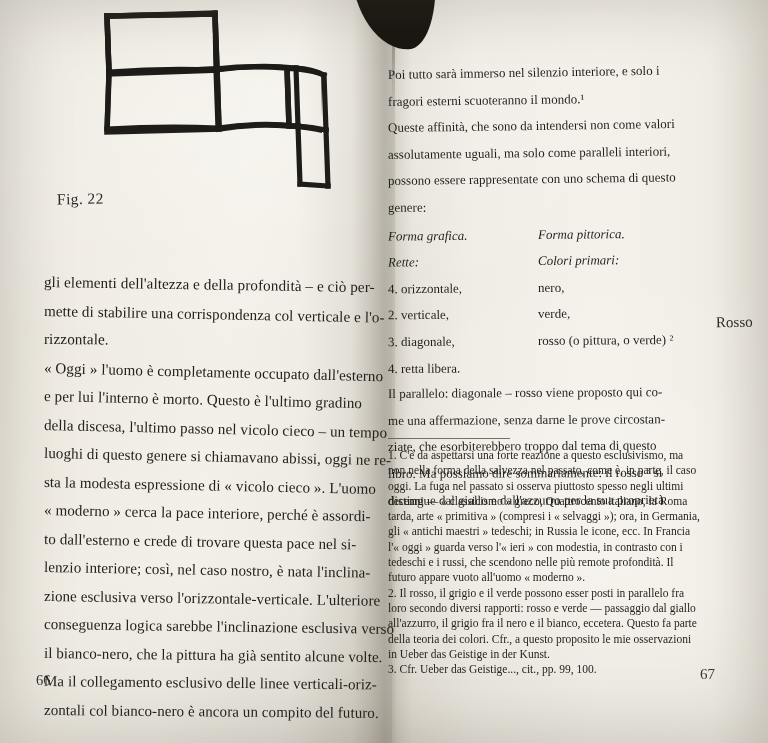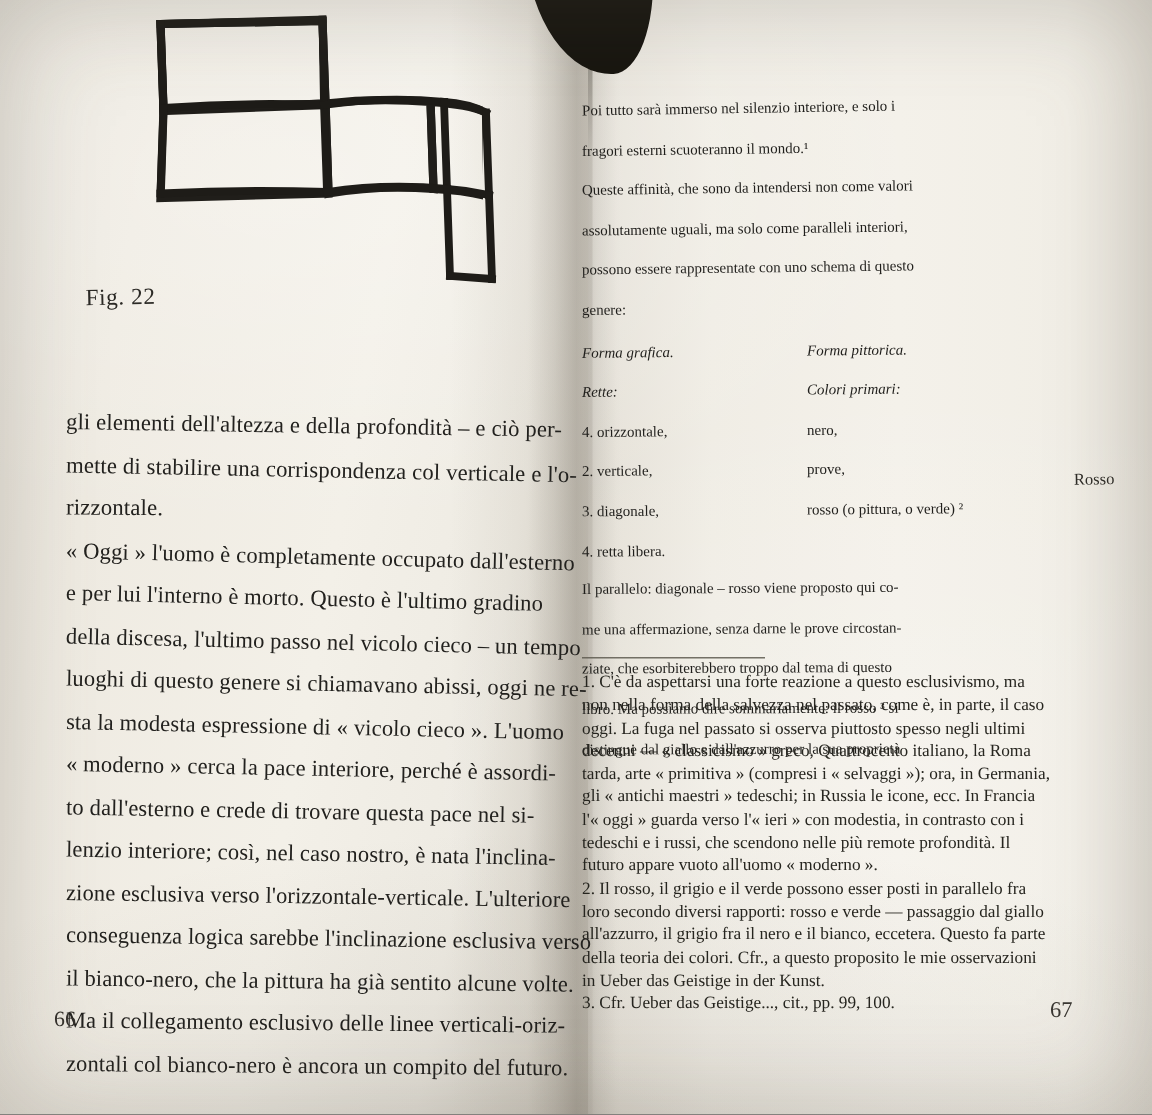--- a/index.html
+++ b/index.html
@@ -111,41 +111,41 @@
     left: 700px; top: 666px;
     font-size: 15px;
     color: #3a3732;
     text-align: right;
   }
 
   .col-right {
     position: absolute;
     left: 388px; top: 62px;
     width: 310px;
-    font-size: 10px;
+    font-size: 13px;
     line-height: 26.6px;
     color: #201f1c;
   }
   .col-right .ln { display:block; white-space: nowrap; transform-origin: left center; }
 
   .schema {
     position: relative;
     margin: 0;
     padding: 0;
     font-family: Liberation Serif, serif;
   }
   .schema-row { display: flex; }
   .schema-row .c1 { width: 150px; flex: 0 0 150px; }
   .schema-row .c2 { flex: 1 1 auto; }
   .it { font-style: italic; }
 
   .marginal-note {
     position: absolute;
     left: 716px; top: 314px;
-    font-size: 11px;
+    font-size: 15px;
     color: #2e2c27;
     transform: rotate(-1deg);
     white-space: nowrap;
   }
 
   .rule {
     position: absolute;
     left: 388px; top: 438px;
     width: 122px; height: 1px;
     background: #5d594f;
@@ -280,21 +280,21 @@
       <div class="schema-row" style="transform:rotate(-0.6deg);">
         <span class="c1 it">Rette:</span>
         <span class="c2 it">Colori primari:</span>
       </div>
       <div class="schema-row" style="transform:rotate(-0.5deg);">
         <span class="c1">4. orizzontale,</span>
         <span class="c2">nero,</span>
       </div>
       <div class="schema-row" style="transform:rotate(-0.5deg);">
         <span class="c1">2. verticale,</span>
-        <span class="c2">prove,</span>
+        <span class="c2">verde,</span>
       </div>
       <div class="schema-row" style="transform:rotate(-0.45deg);">
         <span class="c1">3. diagonale,</span>
         <span class="c2">rosso (o pittura, o verde) ²</span>
       </div>
       <div class="schema-row" style="transform:rotate(-0.4deg);">
         <span class="c1">4. retta libera.</span>
       </div>
     </div>
 

